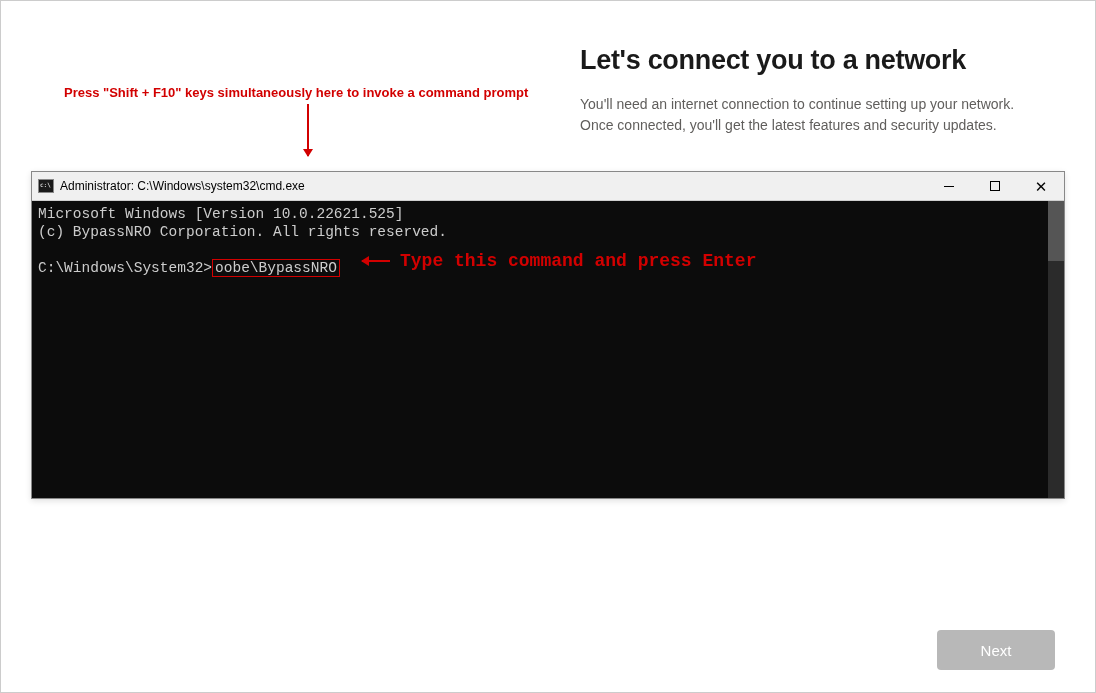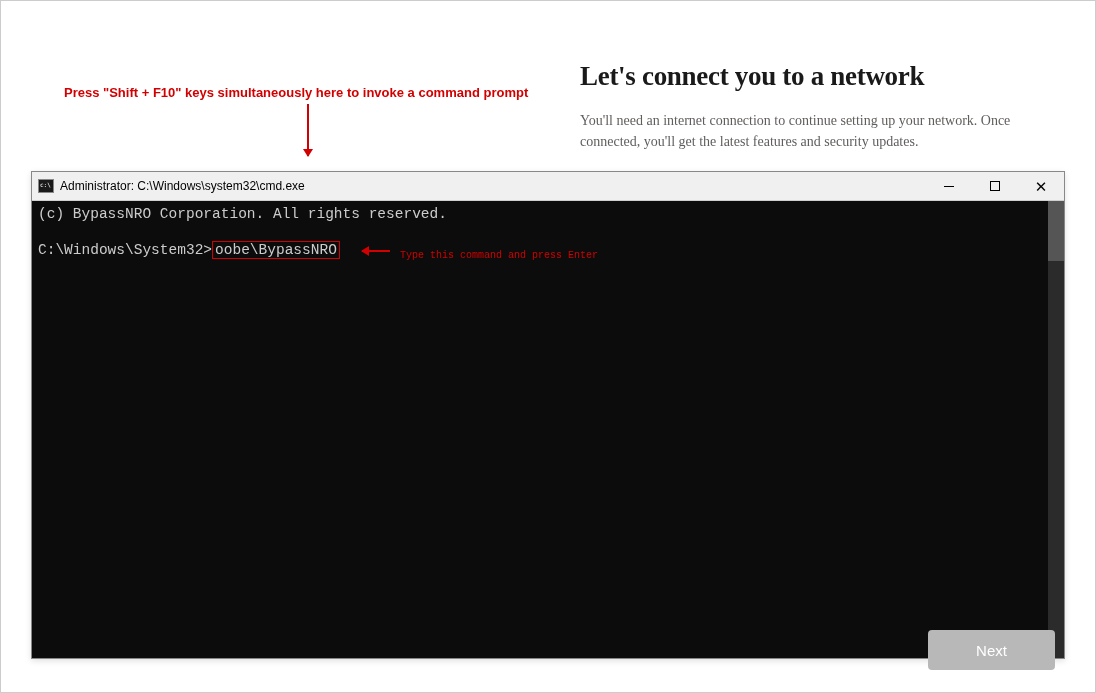--- a/index.html
+++ b/index.html
@@ -11,24 +11,23 @@
       font-family: "Segoe UI", Tahoma, Geneva, Verdana, sans-serif;
       background: #ffffff;
       width: 1096px;
       height: 693px;
       position: relative;
       overflow: hidden;
       border: 1px solid #ccc;
     }
     .header-area {
       position: absolute;
-      top: 60px;
+      top: 44px;
       right: 55px;
       width: 460px;
-      font-family: Liberation Serif, serif;
     }
     .main-title {
       font-size: 27px;
       font-weight: 600;
       color: #1a1a1a;
       margin-bottom: 18px;
       letter-spacing: -0.3px;
     }
     .subtitle {
       font-size: 14px;
@@ -60,21 +59,21 @@
       height: 0;
       border-left: 5px solid transparent;
       border-right: 5px solid transparent;
       border-top: 8px solid #d20000;
     }
     .cmd-window {
       position: absolute;
       top: 170px;
       left: 30px;
       width: 1034px;
-      height: 488px;
+      height: 328px;
       border: 1px solid #888;
       background: #0369a1;
       box-shadow: 0 2px 6px rgba(0,0,0,0.12);
     }
     .cmd-titlebar {
       height: 29px;
       background: #f0f0f0;
       display: flex;
       align-items: center;
       justify-content: space-between;
@@ -136,24 +135,24 @@
       border: 1.5px solid #d20000;
       padding: 0px 2px;
       display: inline;
       text-align: right;
     }
     .annot-cmd {
       position: absolute;
       top: 49px;
       left: 330px;
       color: #d20000;
-      font-size: 10px;
-      font-weight: 400;
-      display: flex;
-      align-items: flex-start;
+      font-size: 18px;
+      font-weight: 700;
+      display: flex;
+      align-items: center;
     }
     .annot-arrow-left {
       display: inline-block;
       width: 28px;
       height: 2px;
       background: #d20000;
       position: relative;
       margin-right: 10px;
     }
     .annot-arrow-left::before {
@@ -180,21 +179,21 @@
       top: 0;
       right: 0;
       width: 16px;
       height: 60px;
       background: #555;
     }
     .next-button {
       position: absolute;
       bottom: 22px;
       right: 40px;
-      width: 127px;
+      width: 118px;
       height: 40px;
       background: #b8b8b8;
       color: #ffffff;
       border: none;
       border-radius: 4px;
       font-size: 15px;
       cursor: default;
       display: flex;
       align-items: center;
       justify-content: center;
@@ -237,20 +236,21 @@
         </div>
       <div class="win-btn">
           <span class="max-sq"></span>
         </div>
       <div class="win-btn close">
           <span class="close-x">✕</span>
         </div>
     </div>
   </div>
   <div class="cmd-body">
+    <div class="cmd-text">Microsoft Windows [Version 10.0.22621.525]</div>
     <div class="cmd-text">(c) BypassNRO Corporation. All rights reserved.</div>
     <div class="cmd-text">&nbsp;</div>
     <div class="cmd-text"><span>C:\Windows\System32&gt;</span><span class="cmd-highlight">oobe\BypassNRO</span></div>
     <div class="annot-cmd">
       <span class="annot-arrow-left"></span>
       <span>Type this command and press Enter</span>
     </div>
     <div class="scrollbar-v">
       <div class="scrollbar-thumb"></div>
     </div>

